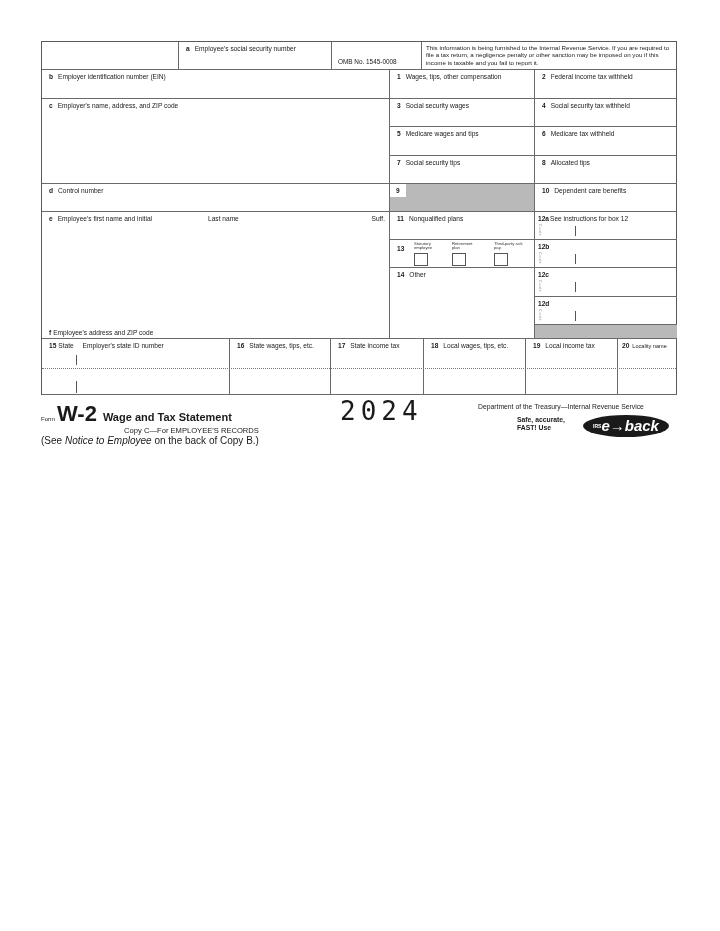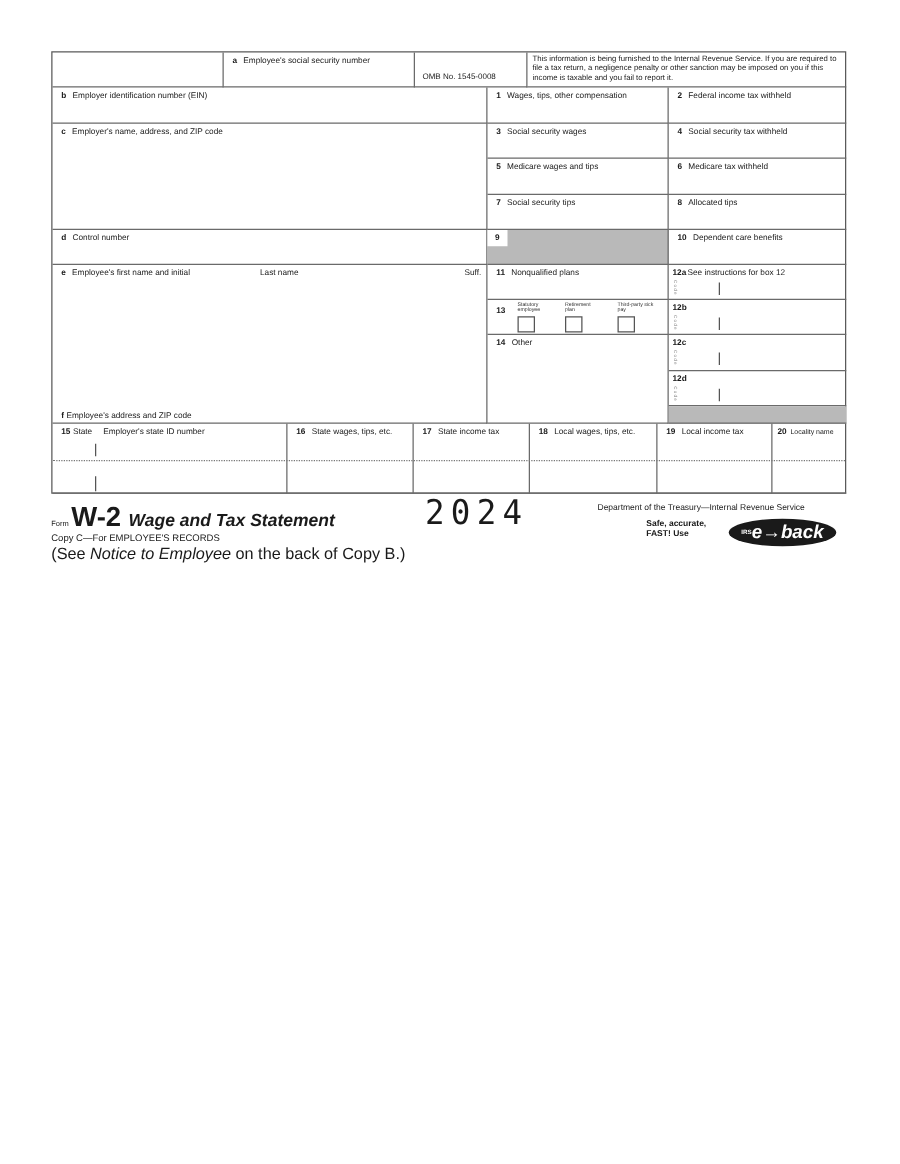--- a/index.html
+++ b/index.html
@@ -8,26 +8,26 @@
   .cell { position:absolute; box-sizing:border-box; border-right:1px solid #6a6a6a; border-bottom:1px solid #6a6a6a; font-size:6.6px; padding:3px 0 0 7px; line-height:1.15; }
   .cell .num { font-weight:bold; margin-right:5px; }
   .shade { background:#b9b9b9; }
   .omb { font-size:6.4px; }
   .notice { font-size:6.2px; line-height:1.2; padding:2px 4px 0 4px; }
   .chk-wrap { position:absolute; top:2px; font-size:4.2px; line-height:1.05; color:#333; }
   .chk { width:12px; height:11px; border:1px solid #555; margin-top:2px; background:#fff; }
   .code-bar { position:absolute; width:1px; height:10px; background:#555; }
   .code-vlabel { position:absolute; left:3px; font-size:3.6px; color:#777; writing-mode:vertical-rl; }
   .dotted { position:absolute; left:0; right:0; height:0; border-top:1px dotted #777; }
-  .footer-left { position:absolute; left:41px; top:401px; }
+  .footer-left { position:absolute; left:41px; top:401px;text-align:right; }
   .form-word { font-size:6px; }
   .w2 { font-size:22px; font-weight:bold; letter-spacing:0px; font-family:"Liberation Sans", sans-serif; }
-  .wts { font-size:14px; font-weight:bold; margin-left:6px;font-style:italic; }
+  .wts { font-size:11px; font-weight:bold; margin-left:6px; }
   .copy { font-size:7.6px; font-weight:normal; margin-top:-1px; }
-  .see { font-size:13px; }
+  .see { font-size:10px; }
   .year { position:absolute; left:340px; top:396px; font-size:26px; font-family:"DejaVu Sans Mono", monospace; letter-spacing:5px; font-weight:normal; transform:scaleY(1.05); }
   .dept { position:absolute; left:478px; top:403px; font-size:6.8px; }
   .safe { position:absolute; left:517px; top:416px; font-size:6.8px; font-weight:bold; line-height:1.15; }
   .efile { position:absolute; left:583px; top:415px; width:86px; height:22px; background:#1a1a1a; border-radius:50%; color:#fff; font-weight:bold; font-style:italic; font-size:15px; text-align:center; line-height:22px; }
   .efile .irs { font-size:5px; vertical-align:top; font-style:normal; }
 </style>
 </head>
 <body>
 
 <div class="form">

